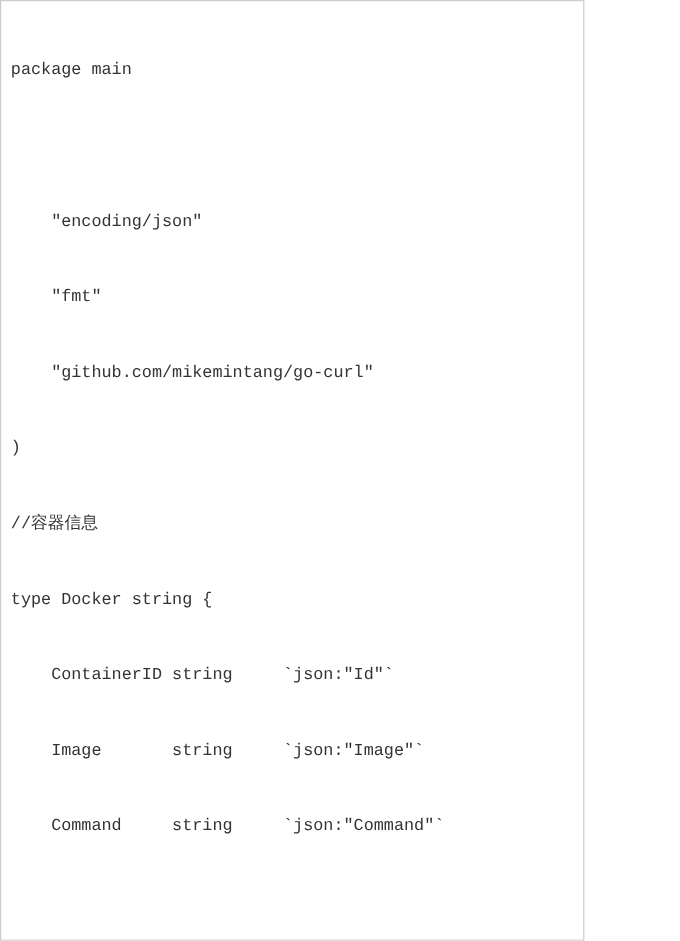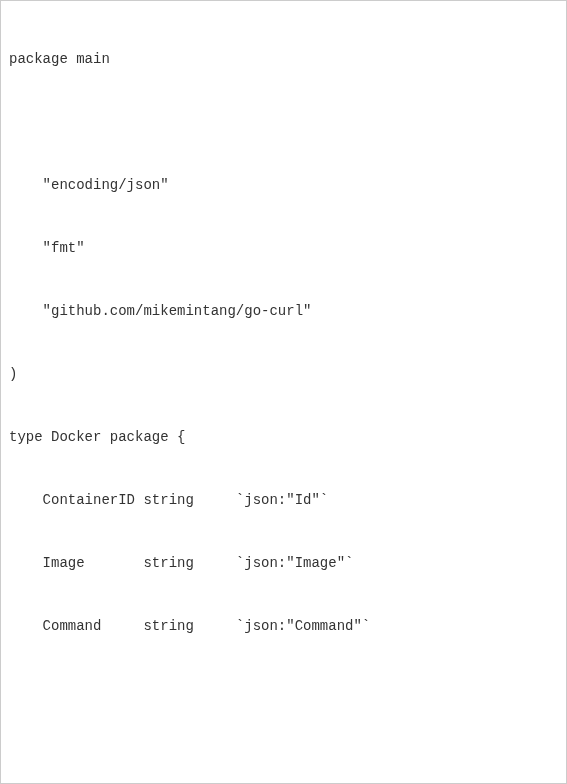--- a/index.html
+++ b/index.html
@@ -8,39 +8,40 @@
     font-family: Consolas, "Courier New", monospace;
     font-size: 14px;
     line-height: 1.5;
     color: #333333;
     width: 567px;
     height: 784px;
     overflow: hidden;
   }
   .code-container {
     border: 1px solid #cccccc;
-    width: 567px;
+    width: 487px;
     height: 784px;
     padding: 6px 8px;
     white-space: pre;
     position: relative;
   }
   .line { display: block; min-height: 1.5em; }
 </style>
 </head>
 <body>
 
 <div class="code-container">
   <span class="line">package main</span>
   <span class="line"></span>
   <span class="line">    "encoding/json"</span>
   <span class="line">    "fmt"</span>
   <span class="line">    "github.com/mikemintang/go-curl"</span>
   <span class="line">)</span>
-  <span class="line">type Docker package {</span>
+  <span class="line">//容器信息</span>
+  <span class="line">type Docker string {</span>
   <span class="line">    ContainerID string     `json:"Id"`</span>
   <span class="line">    Image       string     `json:"Image"`</span>
   <span class="line">    Command     string     `json:"Command"`</span>
   
   
   
   
   
   
   

